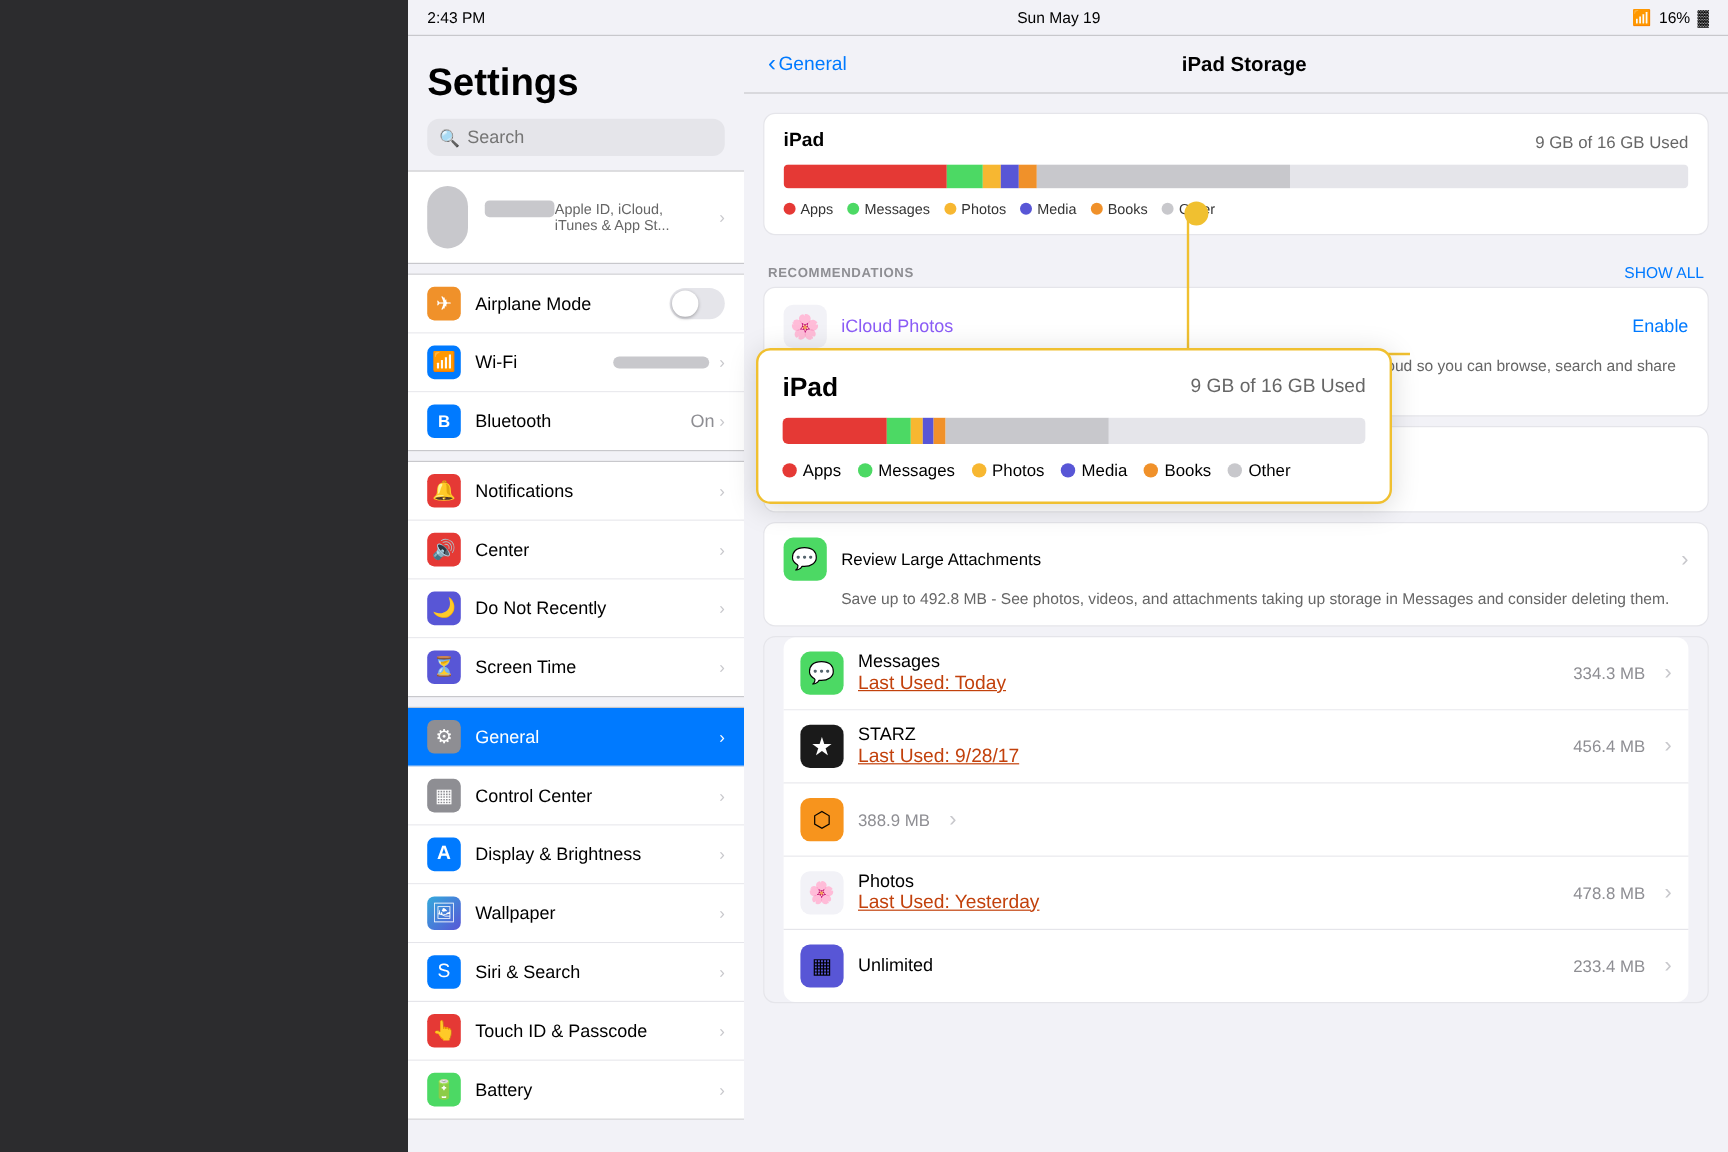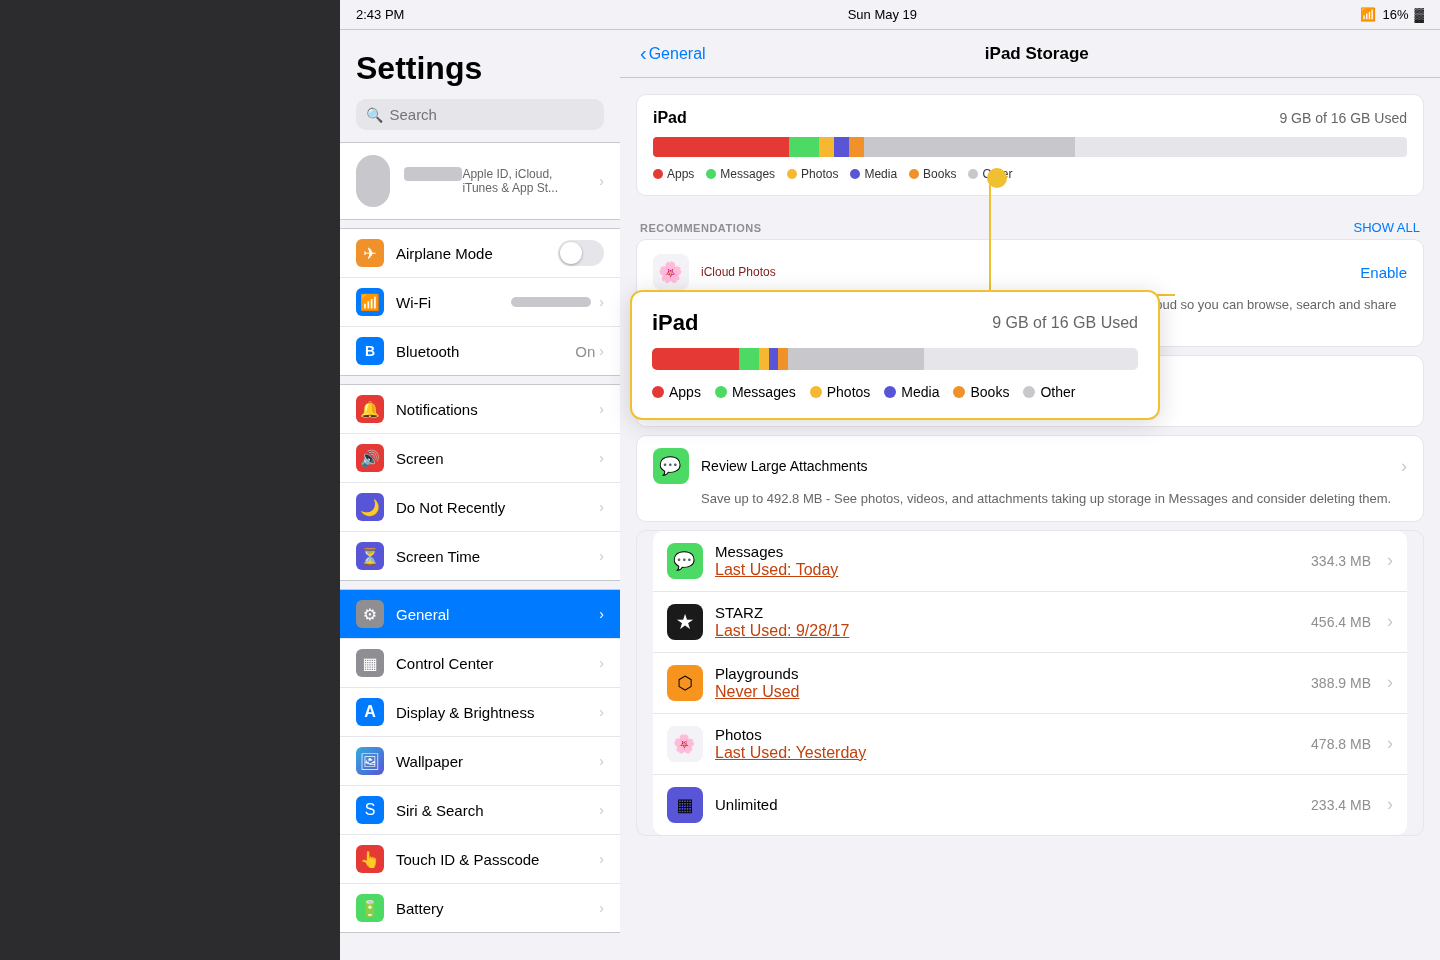--- a/index.html
+++ b/index.html
@@ -305,22 +305,22 @@
       height: 36px;
       border-radius: 8px;
       margin-right: 12px;
       flex-shrink: 0;
       display: flex;
       align-items: center;
       justify-content: center;
       font-size: 20px;
     }
     .rec-title {
-      font-size: 12px;
-      color: #7f1d1d;
+      font-size: 15px;
+      color: #8b5cf6;
       flex: 1;
     }
     .rec-action {
       font-size: 15px;
       color: #007aff;
       cursor: pointer;
     }
     .rec-desc {
       font-size: 13px;
       color: #666;
@@ -505,21 +505,21 @@
   </div>
 
   <div class="settings-group">
     <div class="settings-item">
       <div class="item-icon" style="background:#e53935;">🔔</div>
       <span class="item-label">Notifications</span>
       <span class="chevron">›</span>
     </div>
     <div class="settings-item">
       <div class="item-icon" style="background:#e53935;">🔊</div>
-      <span class="item-label">Screen</span>
+      <span class="item-label">Center</span>
       <span class="chevron">›</span>
     </div>
     <div class="settings-item">
       <div class="item-icon" style="background:#5856d6;">🌙</div>
       <span class="item-label">Do Not Recently</span>
       <span class="chevron">›</span>
     </div>
     <div class="settings-item">
       <div class="item-icon" style="background:#5856d6;">⏳</div>
       <span class="item-label">Screen Time</span>
@@ -661,24 +661,20 @@
       <div class="app-icon" style="background:#1a1a1a;color:#fff;font-size:18px;font-weight:700;">★</div>
       <div class="app-info">
         <div class="app-name">STARZ</div>
         <div class="app-last-used">Last Used: 9/28/17</div>
       </div>
       <span class="app-size">456.4 MB</span>
       <span style="color:#c8c8cc;font-size:18px;">›</span>
     </div>
     <div class="app-row">
       <div class="app-icon" style="background:#f7941d;">⬡</div>
-      <div class="app-info">
-        <div class="app-name">Playgrounds</div>
-        <div class="app-last-used">Never Used</div>
-      </div>
       <span class="app-size">388.9 MB</span>
       <span style="color:#c8c8cc;font-size:18px;">›</span>
     </div>
     <div class="app-row">
       <div class="app-icon" style="background:#f2f2f7;">🌸</div>
       <div class="app-info">
         <div class="app-name">Photos</div>
         <div class="app-last-used">Last Used: Yesterday</div>
       </div>
       <span class="app-size">478.8 MB</span>

